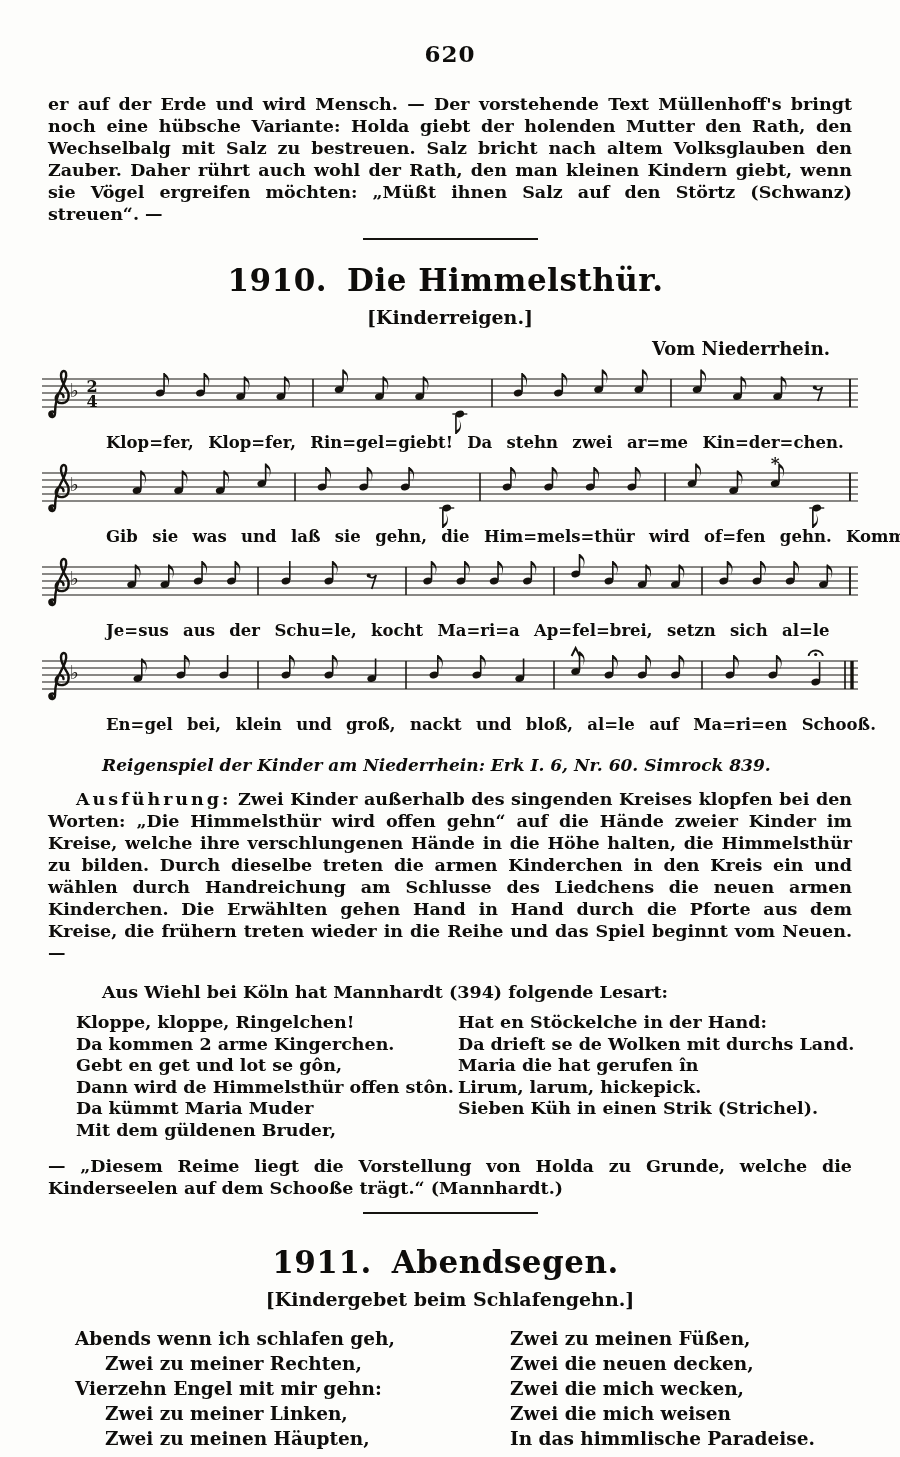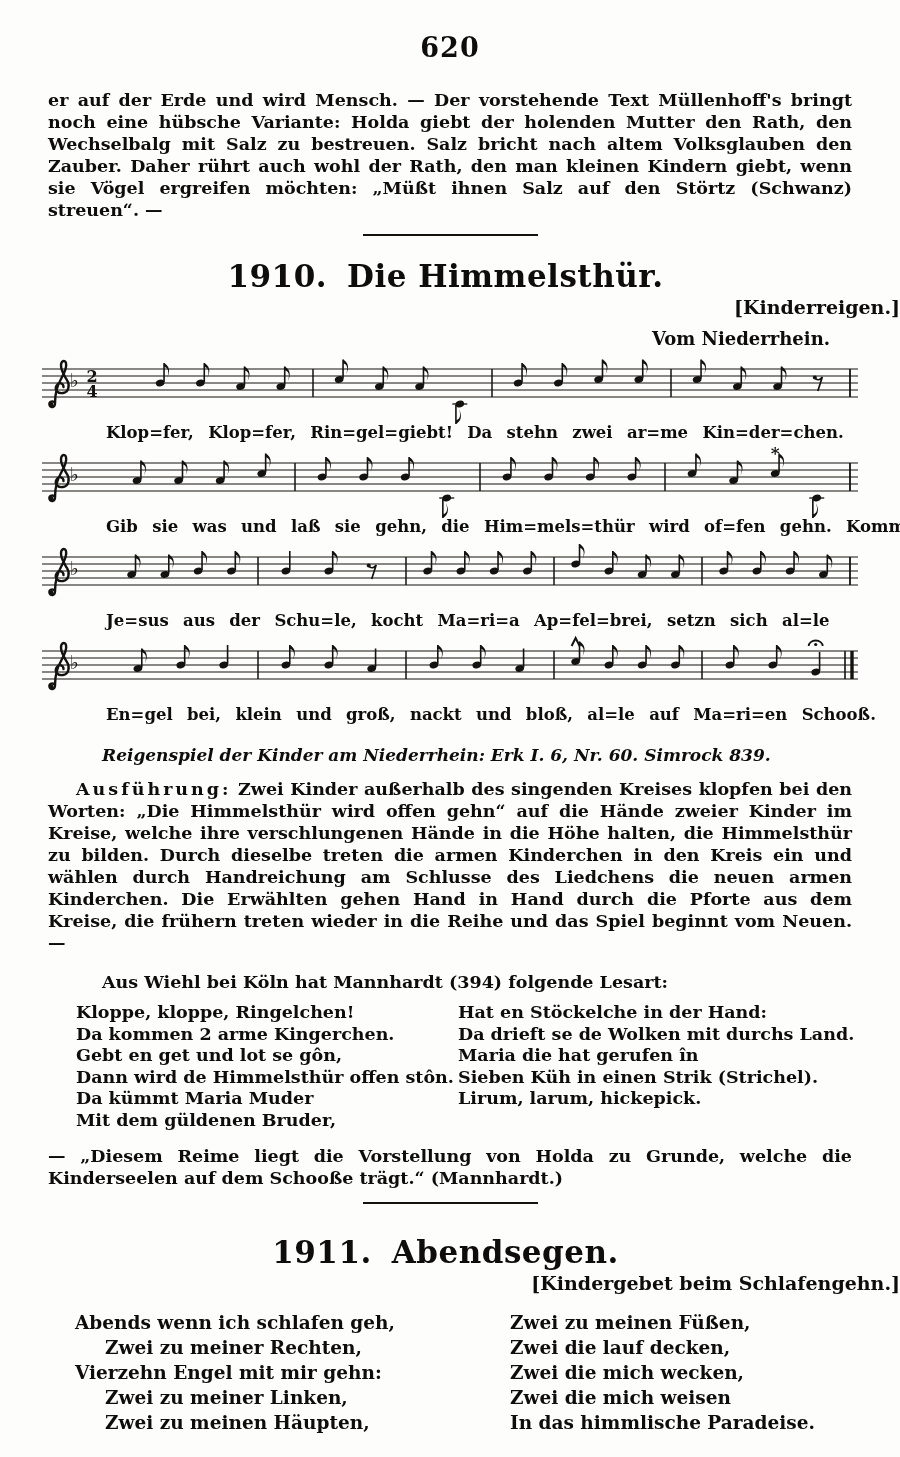--- a/index.html
+++ b/index.html
@@ -6,36 +6,36 @@
   body{
     width:900px;height:1457px;
     background:#fdfdfb;
     color:#0e0d0b;
     font-family:"DejaVu Serif", serif;
     font-weight:bold;
     -webkit-font-smoothing:antialiased;
   }
   .page{position:relative;width:900px;height:1457px;overflow:hidden;}
   .page-number{
-    text-align:center;font-size:27px;letter-spacing:1px;
-    padding-top:32px;
+    text-align:center;font-size:23px;letter-spacing:1px;
+    padding-top:40px;
   }
   .para{
     margin:26px 48px 0 48px;
     font-size:17.5px;line-height:22px;
     text-align:justify;
   }
   .rule{width:175px;height:2px;background:#15130f;margin:13px auto 0 auto;}
   .song-title{
     margin:22px 9px 0 0;text-align:center;
     font-size:31px;letter-spacing:0.5px;
   }
   .song-title .num{margin-right:20px;}
   .song-subtitle{
-    margin-top:2px;text-align:right;font-size:19px;
+    margin-top:8px;text-align:center;font-size:19px;
   }
   .attribution{
     margin:10px 70px 2px 0;text-align:right;font-size:18px;
   }
   .system{margin:4px 40px 0 40px;}
   .system svg{display:block;overflow:visible;}
   .lyrics{
     margin:-4px 0 0 66px;
     font-size:16.5px;line-height:20px;
     word-spacing:0.52em;
@@ -382,22 +382,22 @@
       <div class="v-line">Da kommen 2 arme Kingerchen.</div>
       <div class="v-line">Gebt en get und lot se gôn,</div>
       <div class="v-line">Dann wird de Himmelsthür offen stôn.</div>
       <div class="v-line">Da kümmt Maria Muder</div>
       <div class="v-line">Mit dem güldenen Bruder,</div>
     </div>
     <div class="col-right">
       <div class="v-line">Hat en Stöckelche in der Hand:</div>
       <div class="v-line">Da drieft se de Wolken mit durchs Land.</div>
       <div class="v-line">Maria die hat gerufen în</div>
+      <div class="v-line">Lirum, larum, hickepick.</div>
       <div class="v-line">Sieben Küh in einen Strik (Strichel).</div>
-      <div class="v-line">Lirum, larum, hickepick.</div>
     </div>
   </div>
 
   <p class="quote">— „Diesem Reime liegt die Vorstellung von Holda zu Grunde, welche die Kinderseelen auf dem Schooße trägt.“ (Mannhardt.)</p>
 
   <div class="rule"></div>
 
   <h1 class="song-title" style="margin-top:30px;"><span class="num">1911.</span><span>Abendsegen.</span></h1>
 
   <div class="song-subtitle">[Kindergebet beim Schlafengehn.]</div>
@@ -405,20 +405,20 @@
   <div class="verses2">
     <div class="col-left">
       <div class="v-line">Abends wenn ich schlafen geh,</div>
       <div class="v-line ind">Zwei zu meiner Rechten,</div>
       <div class="v-line">Vierzehn Engel mit mir gehn:</div>
       <div class="v-line ind">Zwei zu meiner Linken,</div>
       <div class="v-line ind">Zwei zu meinen Häupten,</div>
     </div>
     <div class="col-right">
       <div class="v-line ind2">Zwei zu meinen Füßen,</div>
-      <div class="v-line ind2">Zwei die lauf decken,</div>
+      <div class="v-line ind2">Zwei die neuen decken,</div>
       <div class="v-line ind2">Zwei die mich wecken,</div>
       <div class="v-line ind2">Zwei die mich weisen</div>
       <div class="v-line">In das himmlische Paradeise.</div>
     </div>
   </div>
 
 </div>
 
 </body></html>

